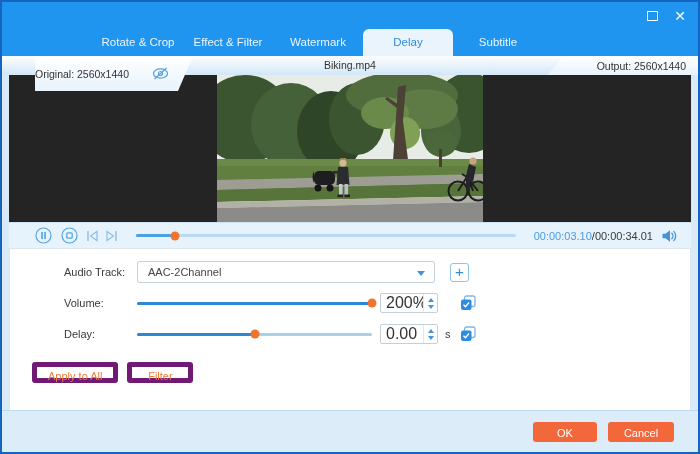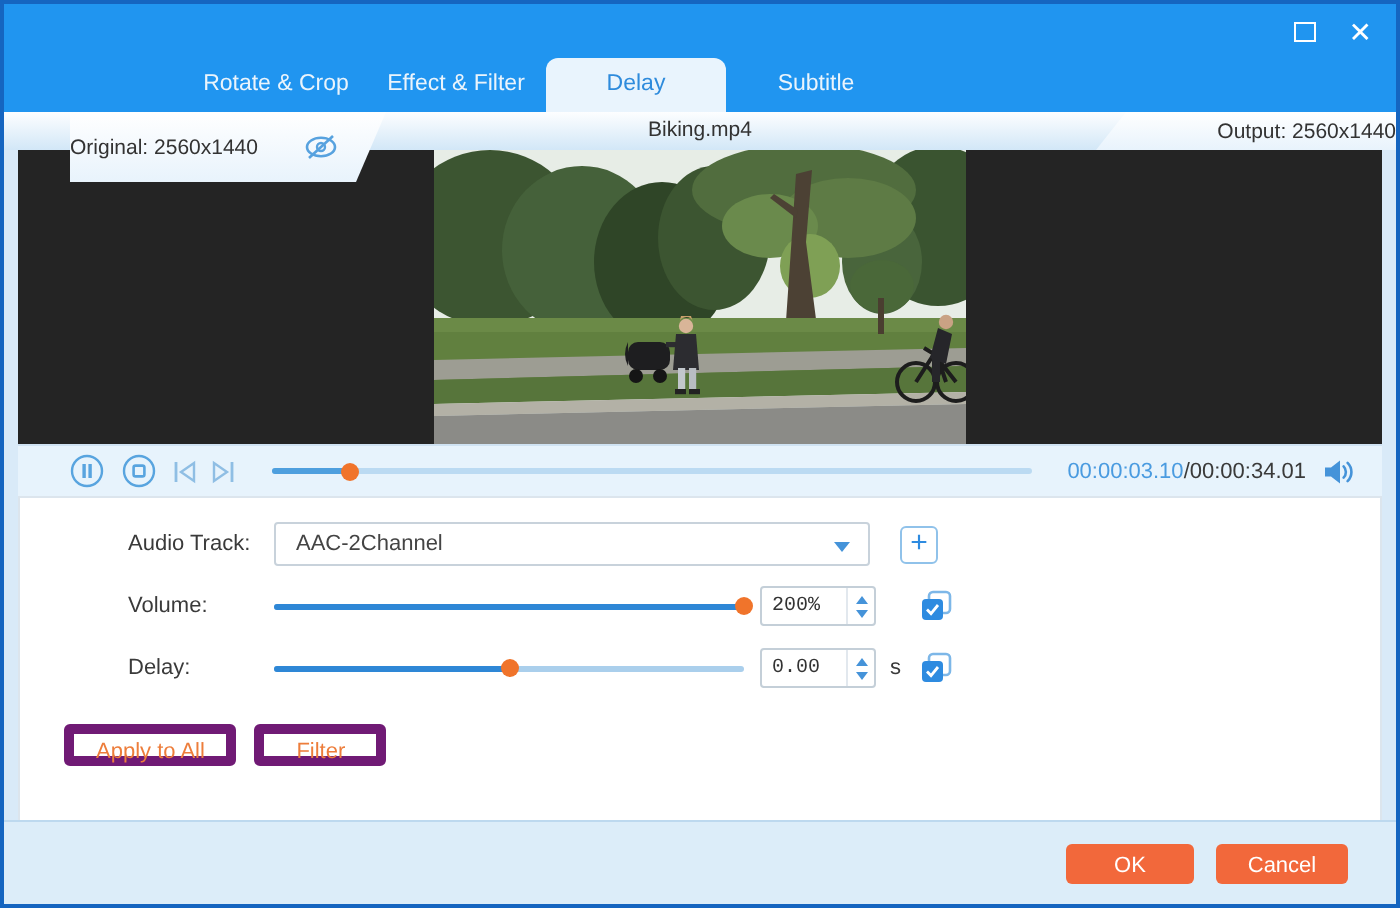--- a/index.html
+++ b/index.html
@@ -13,21 +13,21 @@
   .close-btn { color:#fff; font-size:14px; line-height:14px; cursor:pointer; }
 
   
   .tabbar { height:27px; background:#2095F0; display:flex; padding-left:91px; flex-shrink:0; }
   .tab { width:90px; text-align:center; line-height:27px; font-size:11.5px; color:#EAF4FC; cursor:pointer; }
   .tab.active { background:#E9F4FD; color:#2E8BDC; border-radius:6px 6px 0 0; }
 
   
   .infobar { height:19px; background:linear-gradient(#FDFEFF,#D2E7F7); position:relative; font-size:10.5px; color:#333; flex-shrink:0; }
   .info-left { position:absolute; left:0; top:0; height:35px; width:158px; background:linear-gradient(#FFFFFF,#E8F3FC); clip-path:polygon(0 0,100% 0,calc(100% - 15px) 100%,0 100%); display:flex; align-items:center; gap:22px;margin-left:33px; }
-  .info-right { position:absolute; right:0; top:0; height:19px; width:150px; background:linear-gradient(#FFFFFF,#E8F3FC); clip-path:polygon(15px 0,100% 0,100% 100%,0 100%); display:flex; align-items:center; justify-content:flex-end; padding-right:0; }
+  .info-right { position:absolute; right:0; top:0; height:19px; width:150px; background:linear-gradient(#FFFFFF,#E8F3FC); clip-path:polygon(15px 0,100% 0,100% 100%,0 100%); display:flex; align-items:center; justify-content:flex-end; padding-right:12px; }
   .info-center { position:absolute; left:0; right:0; text-align:center; line-height:19px; }
   .eye { cursor:pointer; display:flex; align-items:center; }
 
   
   .mid { margin:0 7px; display:flex; flex-direction:column; flex:1; min-height:0; }
 
   
   .video-area { height:147px; background:#242424; display:flex; justify-content:center; flex-shrink:0; }
 
   
@@ -46,21 +46,21 @@
   .panel { flex:1; background:#fff; border:1px solid #DCE5ED; border-bottom:none; padding:9px 0 0 22px; font-size:11px; color:#3A3A3A; }
   .row { display:flex; align-items:center; height:24px; margin-top:7px;margin-left:32px; }
   .row:first-child { margin-top:2px; }
   .lbl { width:73px; flex-shrink:0; }
   .select { width:298px; height:22px; border:1px solid #C8D2DB; border-radius:2px; background:#fff; display:flex; align-items:center; padding:0 10px; color:#444; cursor:pointer; position:relative; }
   .select .arrow { position:absolute; right:9px; top:9px; width:0; height:0; border-left:4px solid transparent; border-right:4px solid transparent; border-top:5px solid #4593D9; }
   .plus-btn { margin-left:15px; width:19px; height:19px; border:1px solid #90C2EA; border-radius:3px; background:#fff; color:#2E8BE0; font-size:15px; line-height:16px; text-align:center; cursor:pointer; }
   .slider { width:235px; height:3px; background:#AACFEC; border-radius:2px; position:relative; cursor:pointer; flex-shrink:0; }
   .slider-fill { height:100%; background:#2E87D6; border-radius:2px; }
   .inputbox { margin-left:8px; width:58px; height:20px; border:1px solid #C4CFD8; border-radius:2px; background:#fff; display:flex; }
-  .inputbox input { flex:1; min-width:0; border:none; outline:none; font-size:10px; font-family:Liberation Mono, monospace; color:#333; padding-left:5px; background:transparent; }
+  .inputbox input { flex:1; min-width:0; border:none; outline:none; font-size:16px; font-family:Liberation Sans, sans-serif; color:#333; padding-left:5px; background:transparent; }
   .spin { width:14px; border-left:1px solid #E2E8EE; display:flex; flex-direction:column; align-items:center; justify-content:center; gap:3px; }
   .sp-up { width:0; height:0; border-left:3.5px solid transparent; border-right:3.5px solid transparent; border-bottom:4px solid #4593D9; cursor:pointer; }
   .sp-dn { width:0; height:0; border-left:3.5px solid transparent; border-right:3.5px solid transparent; border-top:4px solid #4593D9; cursor:pointer; }
   .unit { width:22px; padding-left:7px; flex-shrink:0; }
   .apply-ico { cursor:pointer; display:flex; align-items:center; }
   .btnrow { margin-top:16px; display:flex; gap:9px; }
   .ghost-btn { min-width:64px; height:21px; padding:0 11px; border:5px solid #701a75; border-radius:3px; background:#fff; color:#ED7D3B; font-size:11px; line-height:19px; text-align:center; cursor:pointer; }
 
   
   .footer { height:42px; background:#DCEDF9; border-top:1px solid #BDD9EF; display:flex; align-items:center; justify-content:flex-end; gap:11px; padding-right:24px; flex-shrink:0; }
@@ -75,20 +75,21 @@
   <div class="titlebar">
     <div class="win-btns">
       <div class="max-btn"></div>
       <div class="close-btn">✕</div>
     </div>
   </div>
 
   <div class="tabbar">
     <div class="tab">Rotate &amp; Crop</div>
     <div class="tab">Effect &amp; Filter</div>
+    <div class="tab">Watermark</div>
     <div class="tab active">Delay</div>
     <div class="tab">Subtitle</div>
   </div>
 
   <div class="infobar">
     <div class="info-center">Biking.mp4</div>
     <div class="info-left">
       <span>Original: 2560x1440</span>
       <span class="eye">
         <svg width="19" height="15" viewBox="0 0 19 15">

